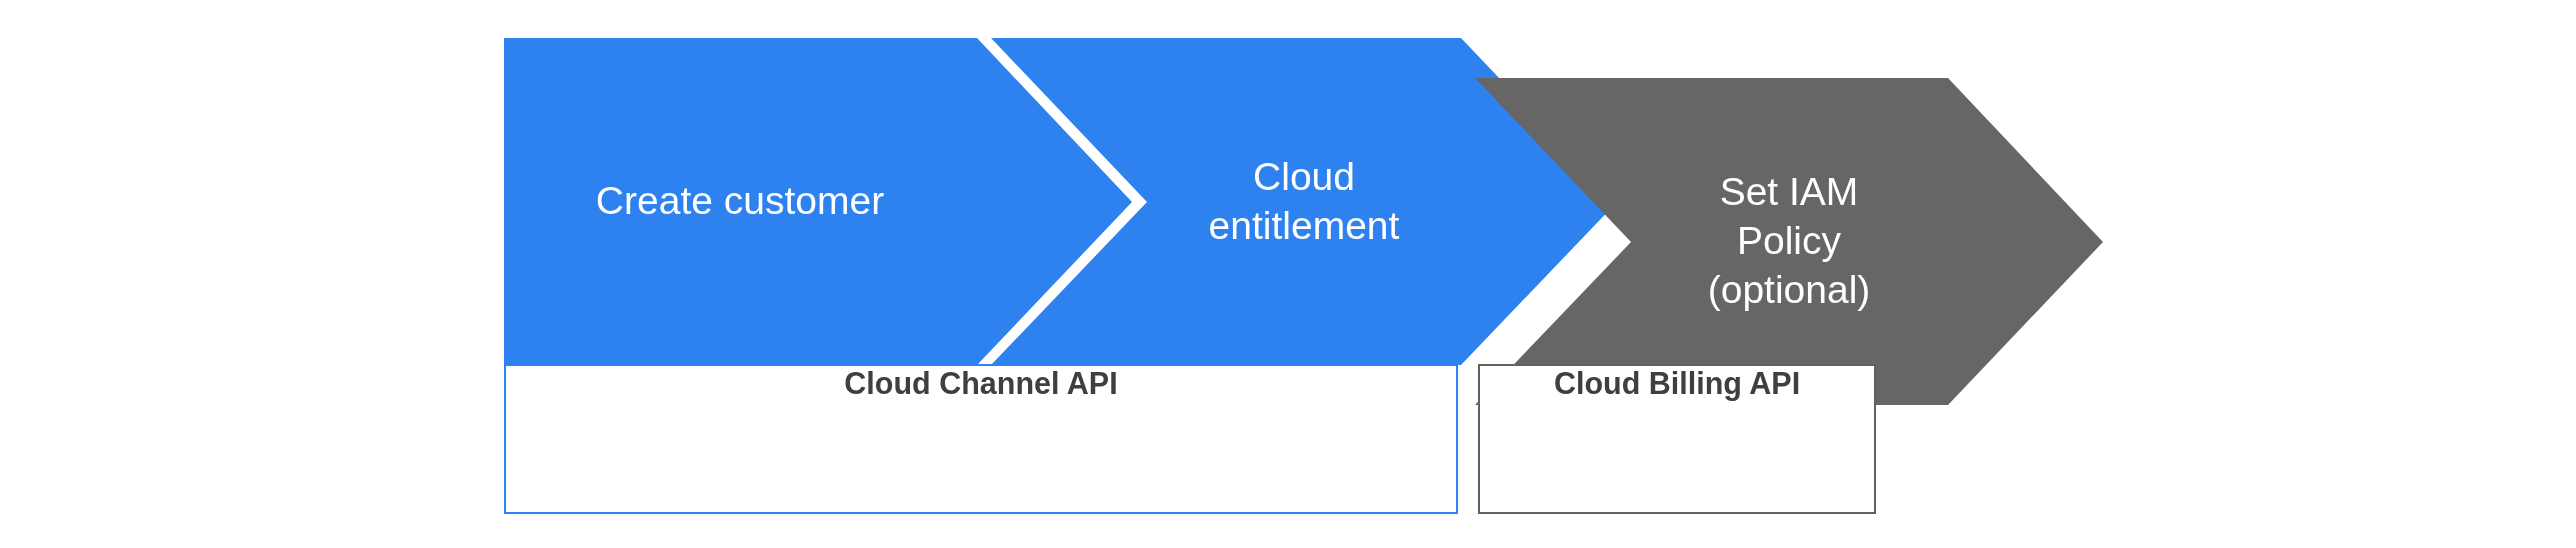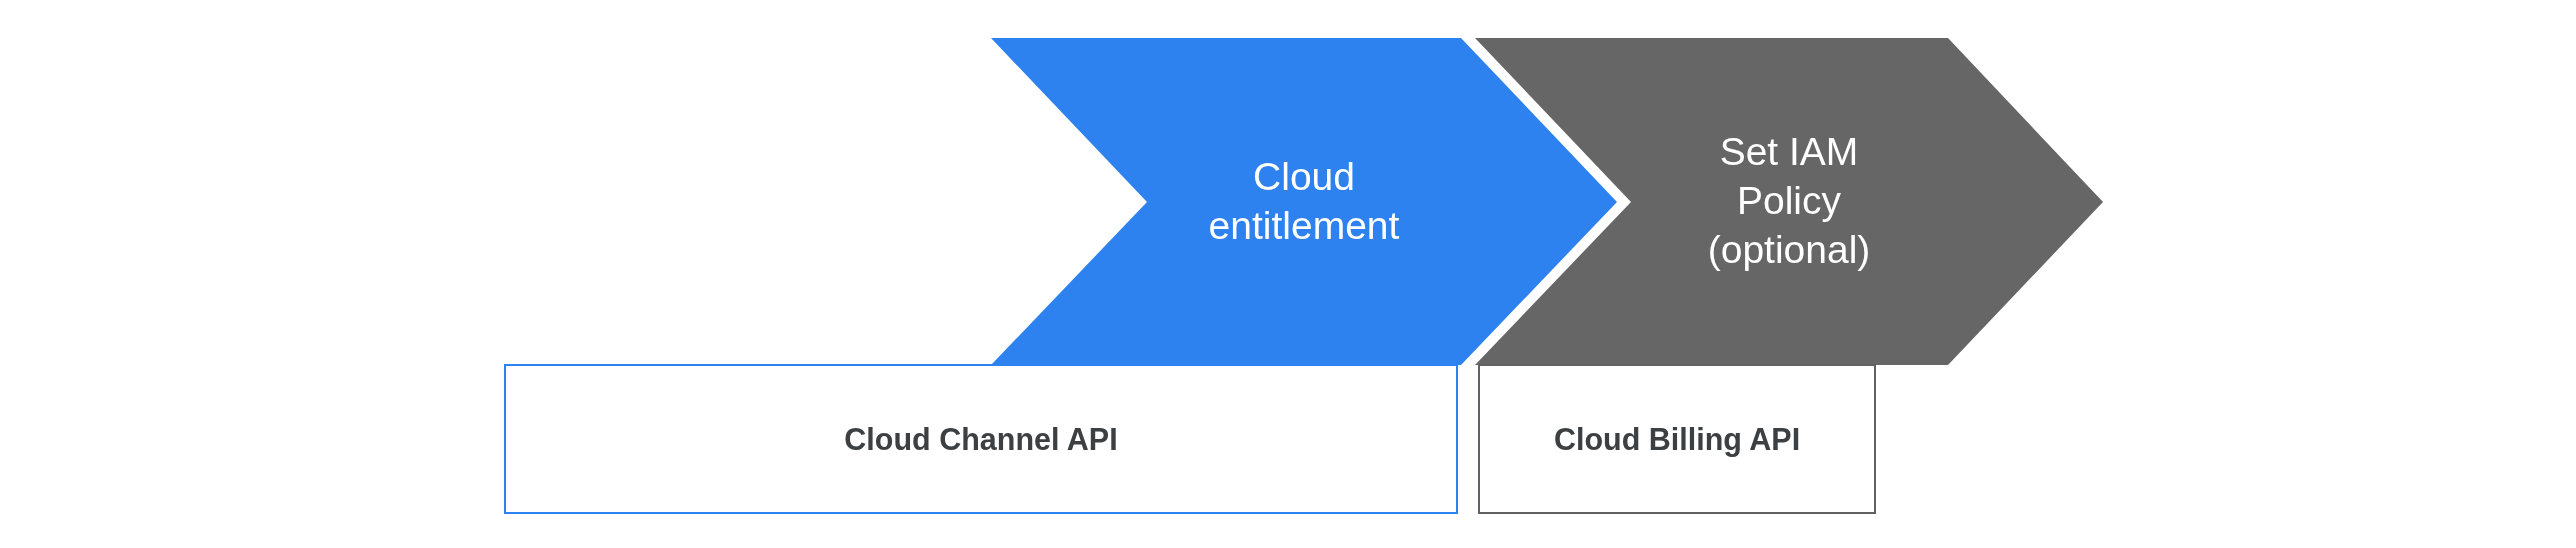--- a/index.html
+++ b/index.html
@@ -56,21 +56,20 @@
 
   
   .api-box {
     position: absolute;
     top: 364px;
     height: 150px;
     box-sizing: border-box;
     background: #ffffff;
     border: 2.8px solid #000;
     display: flex;
-    align-items: center;
     justify-content: center;
   }
   .api-box .api-label {
     font-weight: bold;
     font-size: 30.5px;
     color: #3c4043;
   }
   .box-1 {
     left: 504px;
     width: 954px;
@@ -78,27 +77,30 @@
   .box-2 {
     left: 1478px;
     width: 398px;
   }
 </style>
 </head>
 <body>
 
 <div class="canvas">
 
+  <div class="chevron chevron-1" style="background-color: rgb(46, 130, 240);">
+    <span class="chevron-label">Create customer</span>
+  </div>
 
   <div class="chevron chevron-2" style="background-color: rgb(46, 130, 240);">
     <span class="chevron-label">Cloud
 entitlement</span>
   </div>
 
-  <div class="chevron chevron-3" style="background-color: rgb(102, 102, 102);">
+  <div class="chevron chevron-3" style="background-color: rgb(102, 102, 102); margin-top: 40px;">
     <span class="chevron-label">Set IAM
 Policy
 (optional)</span>
   </div>
 
   <div class="api-box box-1" style="border-color: rgb(46, 130, 240);">
     <span class="api-label">Cloud Channel API</span>
   </div>
 
   <div class="api-box box-2" style="border-color: rgb(97, 97, 97);">

